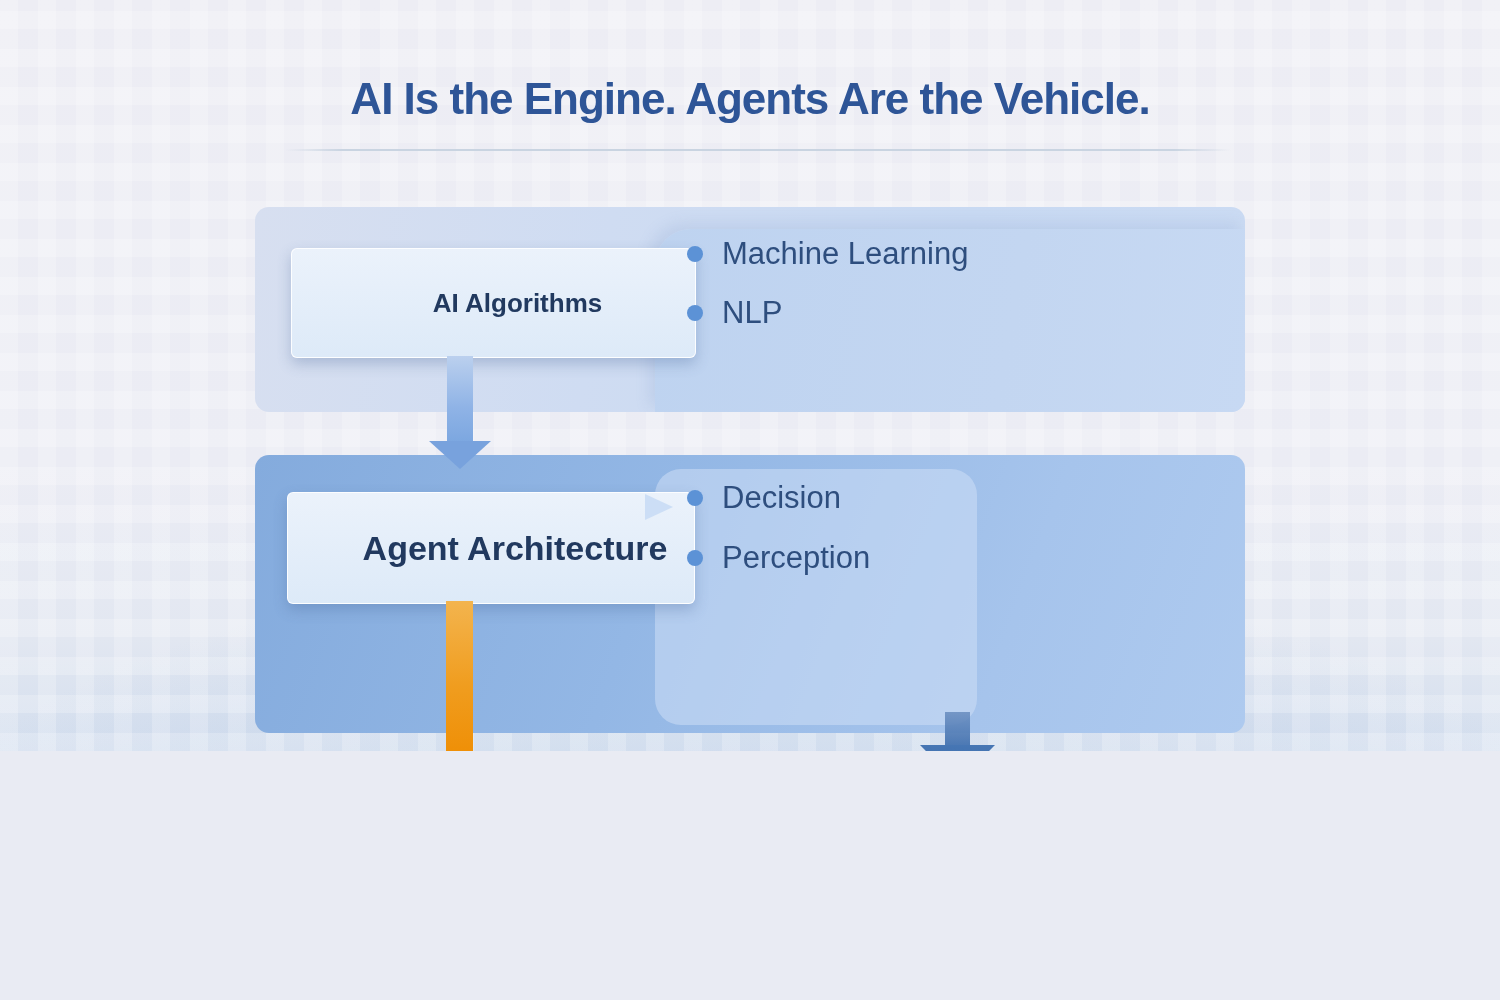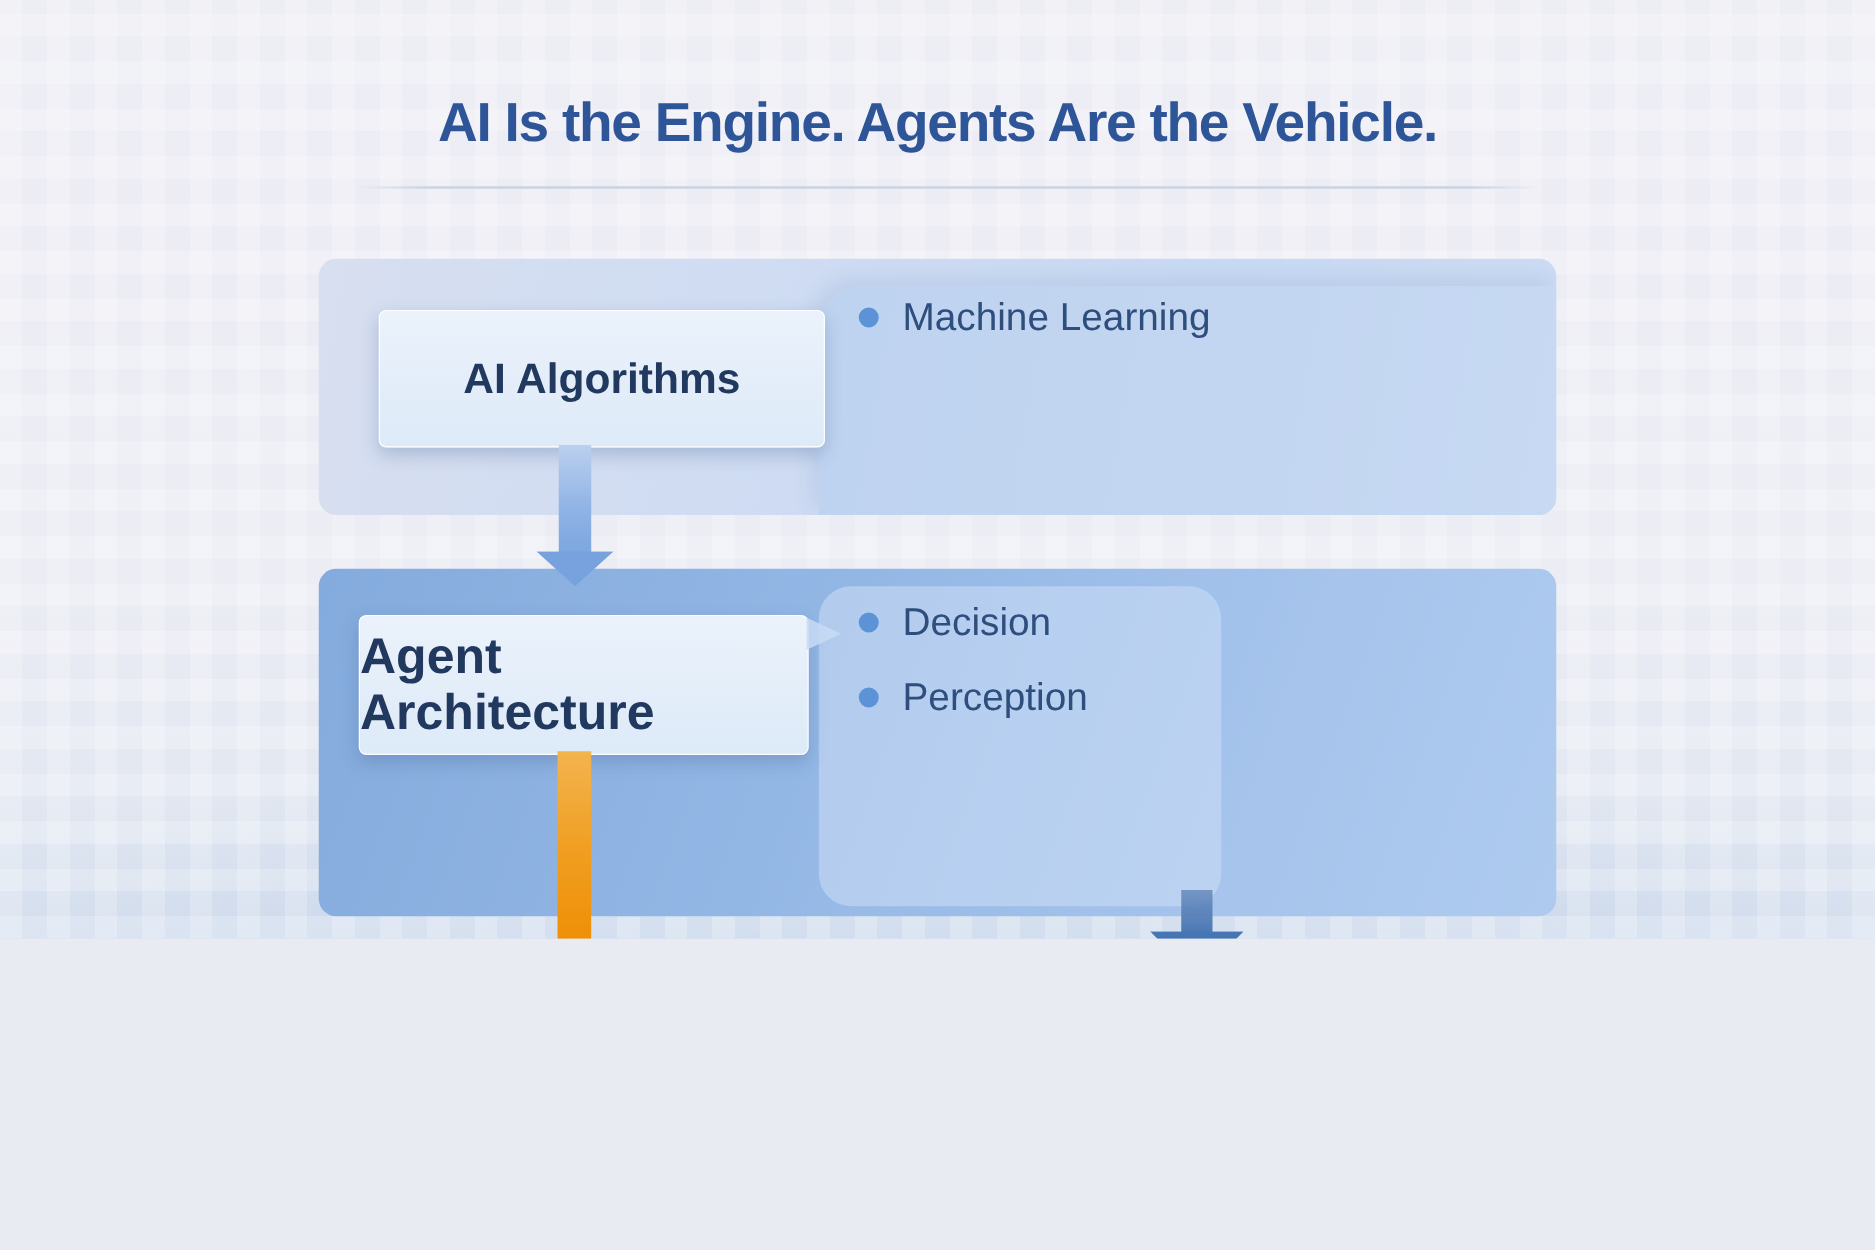--- a/index.html
+++ b/index.html
@@ -59,22 +59,22 @@
       repeating-linear-gradient(90deg, rgba(255,255,255,.08) 0 18px, rgba(255,255,255,0) 18px 38px);
   }
 
   .node-box{
     position:absolute;display:flex;align-items:center;justify-content:center;
     background:linear-gradient(180deg,#ebf2fb 0%,#ddeaf8 100%);
     border:1px solid rgba(255,255,255,.9);border-radius:6px;
     box-shadow:0 6px 14px rgba(70,100,150,.30);
     color:#21395f;font-weight:700;
   }
-  .panel-1 .node-box{left:48px;top:41px;width:355px;height:108px;font-size:34px;}
-  .panel-2 .node-box{left:32px;top:37px;width:358px;height:110px;font-size:40px;}
+  .panel-1 .node-box{left:36px;top:41px;width:355px;height:108px;font-size:26px;padding-left:48px;}
+  .panel-2 .node-box{left:32px;top:37px;width:358px;height:110px;font-size:34px;padding-left:48px;}
   .panel-3 .node-box{left:192px;top:38px;width:601px;height:97px;font-size:40px;
     background:linear-gradient(180deg,#e0e9f5 0%,#cfdcec 100%);
     border:2px solid rgba(255,255,255,.8);border-radius:4px;color:#2c4a78;}
 
   ul.bullets{list-style:none;margin:0;padding:0;position:absolute;left:432px;z-index:2;}
   .panel-1 ul.bullets{top:17px;}
   .panel-2 ul.bullets{top:13px;}
   ul.bullets li{
     position:relative;padding-left:35px;line-height:59px;
     font-size:31px;color:#2e4e7e;white-space:nowrap;
@@ -116,20 +116,21 @@
 <div class="stage">
 
   <div class="title">AI Is the Engine. Agents Are the Vehicle.</div>
   <div class="divider"></div>
 
   <div class="panel panel-1">
     <div class="inner-list-bg"></div>
     <div class="node-box">AI Algorithms</div>
     <ul class="bullets">
       <li>Machine Learning</li>
+      <li>NLP</li>
     </ul>
   </div>
 
   <div class="arrow shaft-blue1"></div>
   <div class="arrow head-blue1"></div>
 
   <div class="panel panel-2">
     <div class="inner-list-bg"></div>
     <div class="node-box">Agent Architecture</div>
     <ul class="bullets">

